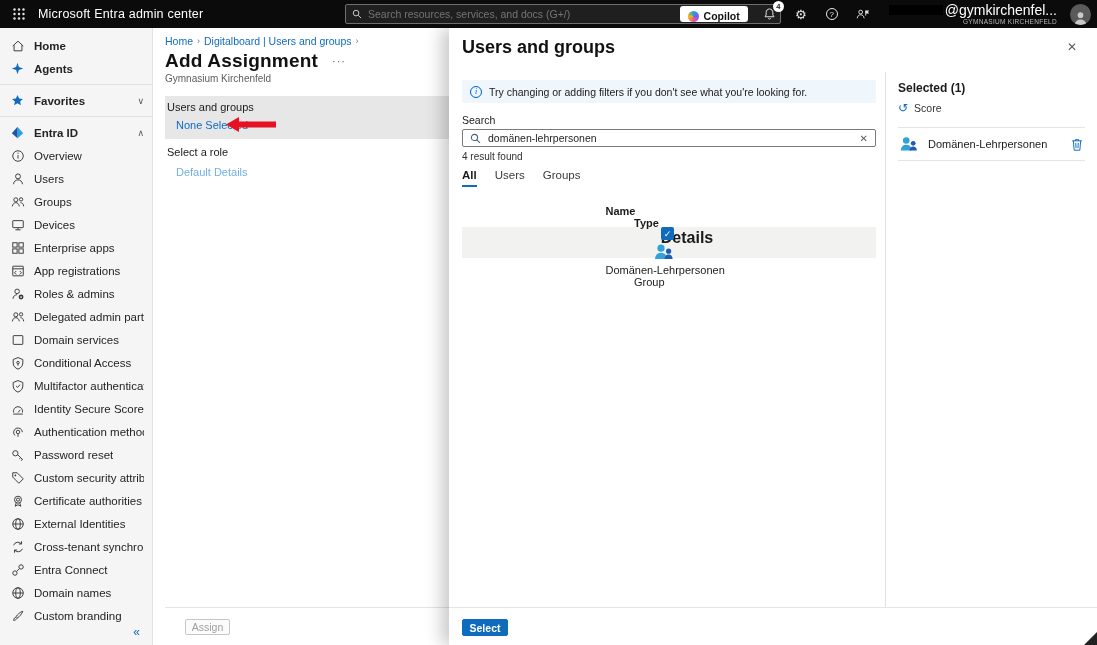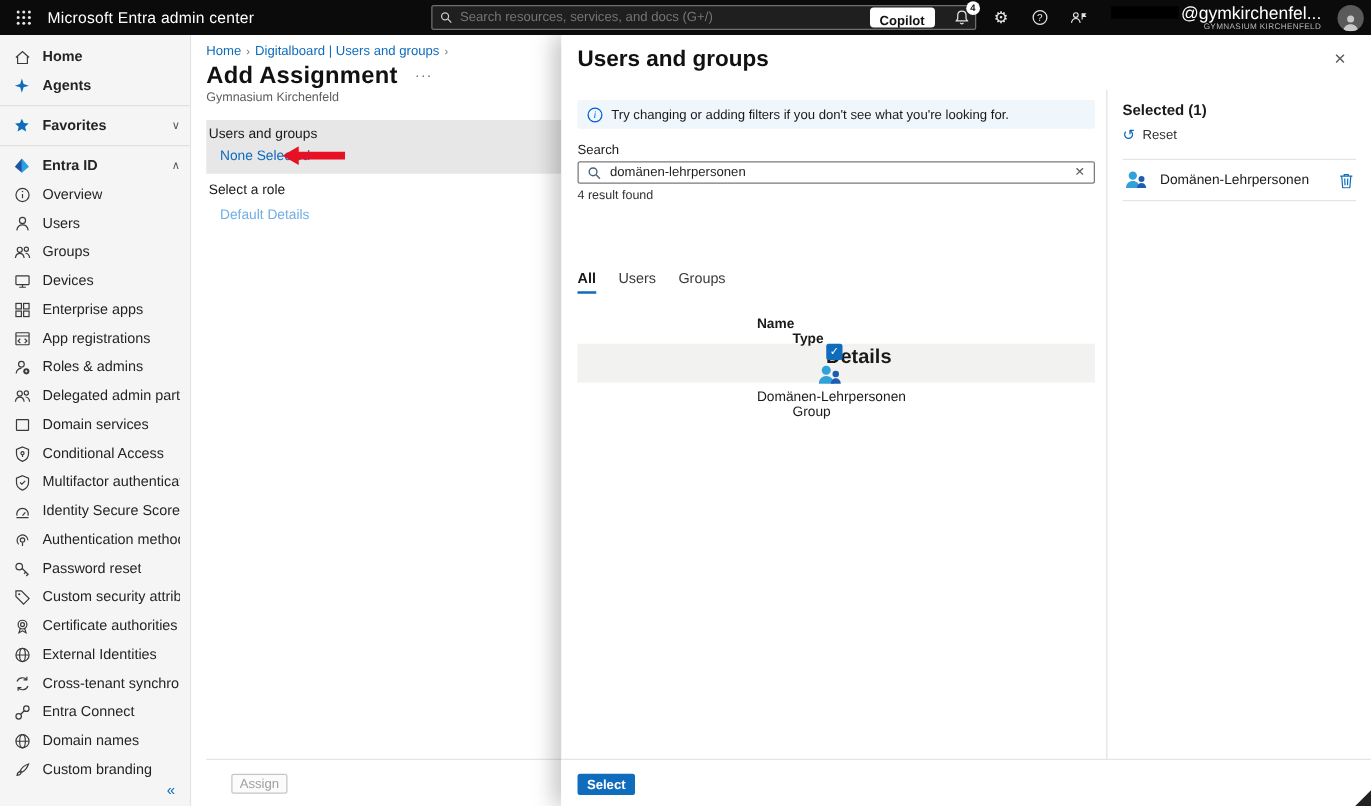--- a/index.html
+++ b/index.html
@@ -10,22 +10,22 @@
   .topbar { position:absolute; left:0; top:0; width:1097px; height:28px; background:#0b0b0b;
     display:flex; align-items:center; z-index:50; }
   .waffle { width:38px; height:28px; display:flex; align-items:center; justify-content:center; }
   .topbar-title { color:#fff; font-size:12.5px; letter-spacing:.2px; white-space:nowrap; }
   .top-search { position:absolute; left:345px; top:4px; width:436px; height:20px; background:#1f1f1f;
     border:1px solid #6f6f6f; border-radius:2px; display:flex; align-items:center; padding:0 6px; }
   .top-search svg { flex:none; margin-right:6px; }
   .top-search input { background:transparent; border:none; outline:none; color:#c8c8c8; font-size:10.5px;
     width:100%; font-family:inherit; }
   .top-right { position:absolute; right:6px; top:0; height:28px; display:flex; align-items:center; gap:13px; }
-  .copilot-pill { height:16px; background:#fff; border-radius:3px; display:flex; align-items:flex-start;
-    gap:5px; padding:0 8px; cursor:pointer;flex-direction:column; }
+  .copilot-pill { height:16px; background:#fff; border-radius:3px; display:flex; align-items:flex-end;
+    gap:5px; padding:0 8px; cursor:pointer; }
   .copilot-logo { width:11px; height:11px; border-radius:50%;
     background:conic-gradient(#19a1e6,#7a5af5,#e858a1,#f4b400,#19a1e6); }
   .copilot-pill span { font-size:10.5px; color:#111; font-weight:bold; }
   .tb-icon { position:relative; width:18px; height:18px; display:flex; align-items:center; justify-content:center;
     color:#e6e6e6; font-size:13px; cursor:pointer; }
   .badge { position:absolute; top:-4px; right:-5px; width:11px; height:11px; background:#fff; color:#111;
     border-radius:50%; font-size:7.5px; display:flex; align-items:center; justify-content:center; font-weight:bold; }
   .help-circ { width:12px; height:12px; border:1.2px solid #e6e6e6; border-radius:50%; font-size:8px;
     display:flex; align-items:center; justify-content:center; }
   .account { display:flex; flex-direction:column; align-items:flex-end; line-height:1.15; margin-left:4px; }
@@ -81,21 +81,21 @@
   .info-i { width:12px; height:12px; border:1.2px solid #015cda; color:#015cda; border-radius:50%;
     font-size:8px; font-style:italic; display:flex; align-items:center; justify-content:center; flex:none; font-family:"Liberation Serif",serif; }
   .info-text { font-size:10.5px; color:#1b1a19; }
   .search-label { margin-top:11px; font-size:10.5px; color:#1b1a19; }
   .dlg-search { margin-top:3px; height:18px; border:1px solid #7a7a7a; border-radius:2px; display:flex;
     align-items:center; padding:0 7px; gap:7px; background:#fff; }
   .dlg-search input { border:none; outline:none; flex:1; font-size:10.5px; color:#201f1e; font-family:inherit; }
   .clear-x { color:#5d5b59; font-size:10px; cursor:pointer; }
   .result-count { margin-top:4px; font-size:10px; color:#323130; }
   .tabs { margin-top:7px; display:flex; gap:18px; border-bottom:1px solid transparent; }
-  .tab { font-size:11.5px; color:#3b3a39; padding-bottom:4px; cursor:pointer;margin-top:48px; }
+  .tab { font-size:11.5px; color:#3b3a39; padding-bottom:4px; cursor:pointer; }
   .tab.active { font-weight:bold; color:#1b1a19; border-bottom:2px solid #0f6cbd; }
   .tbl { margin-top:17px; }
   .tbl-row { display:flex; align-items:center;flex-direction:column; }
   .tbl-head { height:22px; }
   .col-check { width:32px; flex:none; display:flex; align-items:center; }
   .col-icon { width:34px; flex:none; display:flex; align-items:center; }
   .col-name { width:127px; flex:none; font-size:11px; }
   .col-type { width:70px; flex:none; font-size:11px; }
   .col-details { flex:1; font-size:16px;padding-left:36px; }
   .tbl-head .col-name,.tbl-head .col-type,.tbl-head .col-details { color:#1b1a19; font-weight:bold; font-weight:600; }
@@ -517,21 +517,21 @@
           <span class="col-type">Group</span>
           <span class="col-details"></span>
         </div>
       </div>
     </div>
 
     <div class="dlg-right">
       <div class="sel-title">Selected (1)</div>
       <div class="reset-row">
         <span class="reset-icon">↺</span>
-        <span class="reset-label">Reset</span>
+        <span class="reset-label">Score</span>
       </div>
       <div class="sel-div"></div>
       <div class="sel-item">
         <svg width="22" height="22" viewBox="0 0 24 24">
           <circle cx="9" cy="8.2" r="3.6" fill="#31a1da"></circle>
           <path d="M3 19c.2-4 2.8-6.2 6-6.2s5.8 2.2 6 6.2z" fill="#31a1da"></path>
           <circle cx="16.6" cy="11.2" r="2.6" fill="#1e5db2"></circle>
           <path d="M12.6 19c.3-2.9 1.9-4.4 4-4.4s3.8 1.5 4.1 4.4z" fill="#1e5db2"></path>
           </svg>
         <span class="sel-item-name">Domänen-Lehrpersonen</span>

